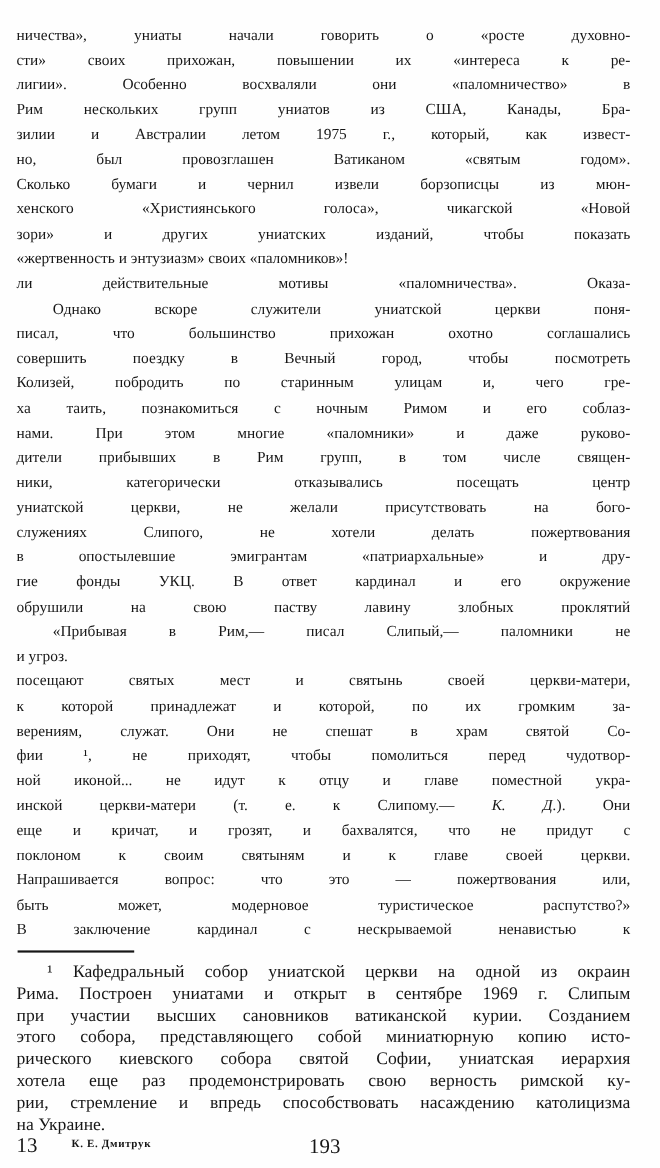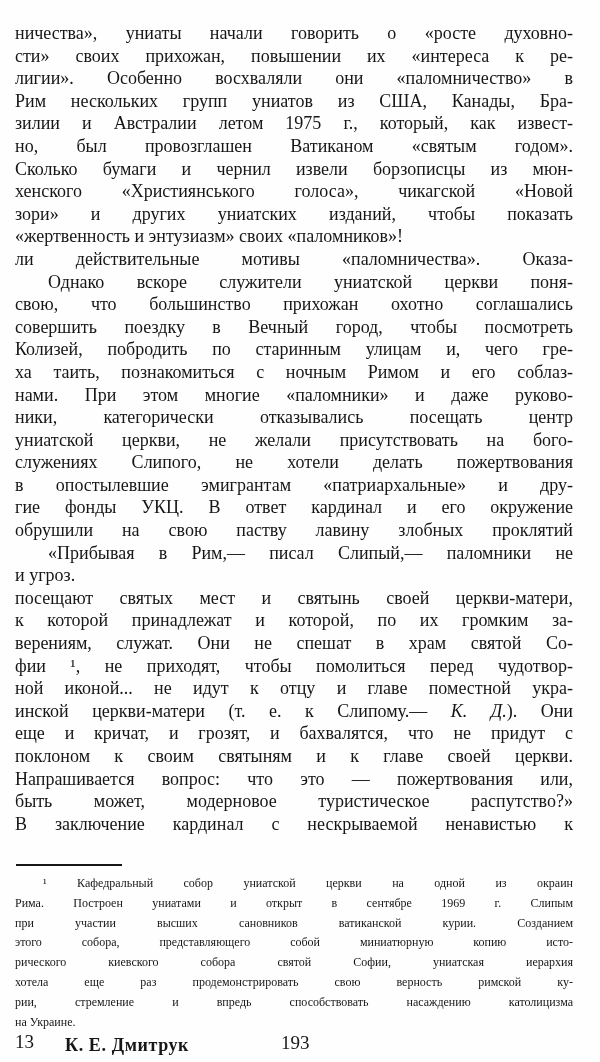--- a/index.html
+++ b/index.html
@@ -15,21 +15,21 @@
     background: #fefefe;
     color: #161616;
     font-family: "Liberation Serif", "DejaVu Serif", serif;
     overflow: hidden;
   }
   .main-text {
     position: absolute;
     left: 15px;
     right: 27px;
     top: 22px;
-    font-size: 18px;
+    font-size: 14px;
     line-height: 22.6px;
   }
   .tline {
     text-align: justify;
     text-align-last: justify;
     height: 22.6px;
     overflow: visible;
   }
   .tline.last { text-align-last: left; }
   .tline.indent { text-indent: 33px; }
@@ -39,21 +39,21 @@
     left: 16px;
     top: 864px;
     width: 106px;
     border-top: 2px solid #161616;
   }
   .footnote-text {
     position: absolute;
     left: 15px;
     right: 27px;
     top: 874px;
-    font-size: 12px;
+    font-size: 16px;
     line-height: 19.8px;
   }
   .fline {
     text-align: justify;
     text-align-last: justify;
     height: 19.8px;
   }
   .fline.last { text-align-last: left; }
   .fline.indent { text-indent: 28px; }
   .footer {
@@ -67,21 +67,21 @@
   .sig-num {
     position: absolute;
     left: 0;
     top: 0;
     text-align: right;
   }
   .author {
     position: absolute;
     left: 50px;
     top: 4px;
-    font-size: 18px;
+    font-size: 10px;
     font-weight: bold;
     letter-spacing: 0.6px;
   }
   .page-num {
     position: absolute;
     left: 266px;
     top: 1px;
   }
 </style>
 </head>
@@ -95,25 +95,26 @@
       <div class="tline"><span>лигии». Особенно восхваляли они «паломничество» в</span></div>
       <div class="tline"><span>Рим нескольких групп униатов из США, Канады, Бра-</span></div>
       <div class="tline"><span>зилии и Австралии летом 1975 г., который, как извест-</span></div>
       <div class="tline"><span>но, был провозглашен Ватиканом «святым годом».</span></div>
       <div class="tline"><span>Сколько бумаги и чернил извели борзописцы из мюн-</span></div>
       <div class="tline"><span>хенского «Християнського голоса», чикагской «Новой</span></div>
       <div class="tline"><span>зори» и других униатских изданий, чтобы показать</span></div>
       <div class="tline last"><span>«жертвенность и энтузиазм» своих «паломников»!</span></div>
       <div class="tline"><span>ли действительные мотивы «паломничества». Оказа-</span></div>
       <div class="tline indent"><span>Однако вскоре служители униатской церкви поня-</span></div>
-      <div class="tline"><span>свою, что большинство прихожан охотно соглашались</span></div>
+      <div class="tline"><span>писал, что большинство прихожан охотно соглашались</span></div>
       <div class="tline"><span>совершить поездку в Вечный город, чтобы посмотреть</span></div>
       <div class="tline"><span>Колизей, побродить по старинным улицам и, чего гре-</span></div>
       <div class="tline"><span>ха таить, познакомиться с ночным Римом и его соблаз-</span></div>
       <div class="tline"><span>нами. При этом многие «паломники» и даже руково-</span></div>
+      <div class="tline"><span>дители прибывших в Рим групп, в том числе священ-</span></div>
       <div class="tline"><span>ники, категорически отказывались посещать центр</span></div>
       <div class="tline"><span>униатской церкви, не желали присутствовать на бого-</span></div>
       <div class="tline"><span>служениях Слипого, не хотели делать пожертвования</span></div>
       <div class="tline"><span>в опостылевшие эмигрантам «патриархальные» и дру-</span></div>
       <div class="tline"><span>гие фонды УКЦ. В ответ кардинал и его окружение</span></div>
       <div class="tline"><span>обрушили на свою паству лавину злобных проклятий</span></div>
       <div class="tline indent"><span>«Прибывая в Рим,— писал Слипый,— паломники не</span></div>
       <div class="tline last"><span>и угроз.</span></div>
       <div class="tline"><span>посещают святых мест и святынь своей церкви-матери,</span></div>
       <div class="tline"><span>к которой принадлежат и которой, по их громким за-</span></div>

